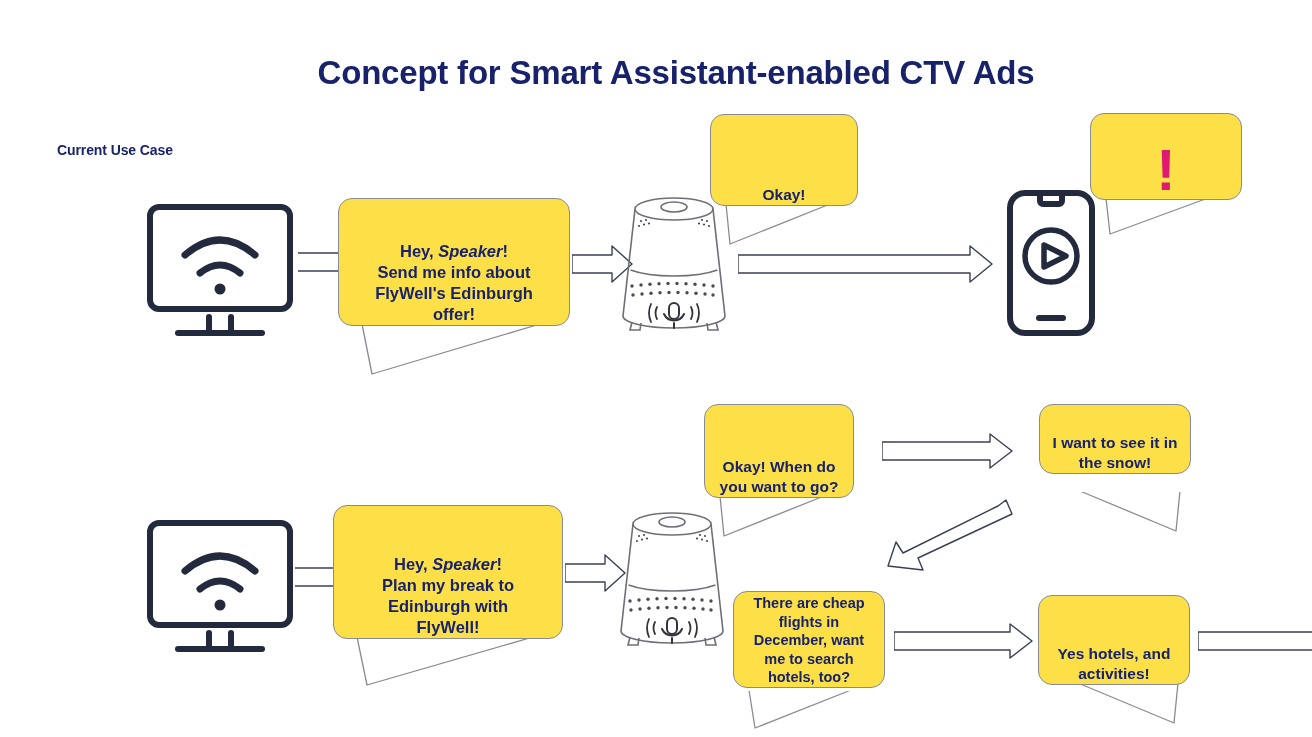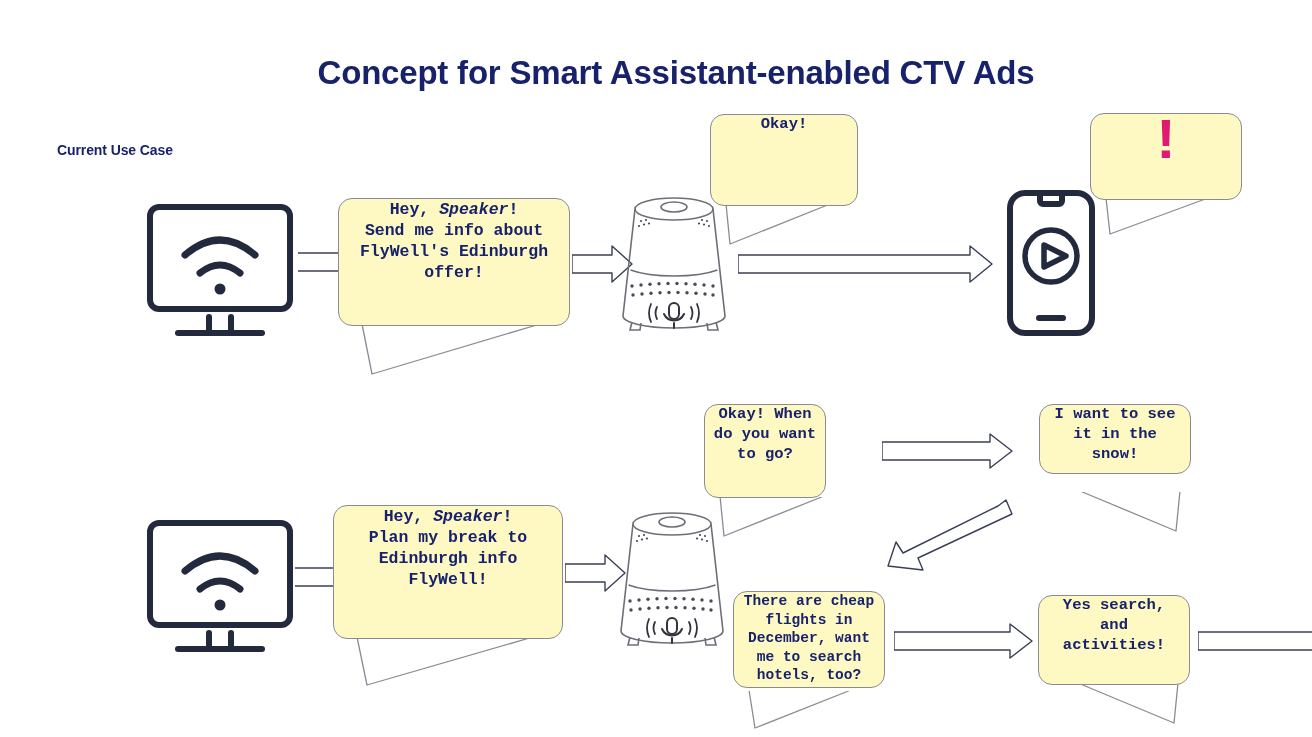--- a/index.html
+++ b/index.html
@@ -46,32 +46,31 @@
   #sec-current { left: 37px; top: 142px; }
   #sec-conversational { left: 37px; top: 426px; }
 
   
   .abs { position: absolute; }
 
   
   .bubble {
     position: absolute;
     box-sizing: border-box;
-    background: #fef9c3;
+    background: #fde047;
     border: 1.3px solid #8a8a96;
     border-radius: 14px;
     display: flex;
-    align-items: flex-start;
+    align-items: flex-end;
     justify-content: center;
     text-align: center;
     color: #17226b;
     font-weight: bold;
     line-height: 1.28;
     z-index: 4;
-    font-family: Liberation Mono, monospace;
   }
   .bubble .txt { padding: 0 8px; }
   .bubble i { font-style: italic; }
 
   .tail { position: absolute; z-index: 3; overflow: visible; }
 
   
   .arrow { position: absolute; z-index: 2; }
 
   
@@ -254,21 +253,21 @@
       <line x1="0" y1="5" x2="45" y2="5"></line>
           <line x1="0" y1="23" x2="45" y2="23"></line>
     </g>
       </svg>
   </div>
 
   <div class="bubble" id="b2-request" style="left:313px; top:505px; width:230px; height:134px; font-size:16.5px;">
     <div class="txt">
       <span>Hey, </span><i>Speaker</i><span>!</span><br>
       <span>Plan my break to</span><br>
-      <span>Edinburgh info</span><br>
+      <span>Edinburgh with</span><br>
       <span>FlyWell!</span>
     </div>
   </div>
   <div class="tail" style="left:325px; top:631px;">
     <svg width="210" height="58">
       <polygon points="12,6 188,6 22,54" fill="#ffffff" stroke="#8a8a96" stroke-width="1.3" stroke-linejoin="round"></polygon>
       <line x1="6" y1="4" x2="194" y2="4" stroke="#ffffff" stroke-width="6"></line>
     </svg>
   </div>
 
@@ -331,21 +330,21 @@
         <path d="M54 124 a11 11 0 0 0 20 0"></path>
         <path d="M64 133 v5"></path>
         <path d="M47 117 q-3 6 0 12" stroke-width="1.8"></path>
         <path d="M41 114 q-4 9 0 18" stroke-width="1.8"></path>
         <path d="M81 117 q3 6 0 12" stroke-width="1.8"></path>
         <path d="M87 114 q4 9 0 18" stroke-width="1.8"></path>
       </g>
     </svg>
   </div>
 
-  <div class="bubble" id="b2-when" style="left:684px; top:404px; width:122px; height:94px; font-size:15.5px;">
+  <div class="bubble" id="b2-when" style="left:684px; top:404px; width:150px; height:94px; font-size:15.5px;">
     <div class="txt">Okay! When do you want to go?</div>
   </div>
   <div class="tail" style="left:690px; top:490px;">
     <svg width="130" height="50">
       <polygon points="10,6 114,6 14,46" fill="#ffffff" stroke="#8a8a96" stroke-width="1.3" stroke-linejoin="round"></polygon>
       <line x1="4" y1="4" x2="120" y2="4" stroke="#ffffff" stroke-width="6"></line>
     </svg>
   </div>
 
   <div class="arrow" style="left:862px; top:431px;">
@@ -380,21 +379,21 @@
     </svg>
   </div>
 
   <div class="arrow" style="left:874px; top:622px;">
     <svg width="140" height="38" viewBox="0 0 140 38">
       <polygon points="0,10 116,10 116,2 138,19 116,36 116,28 0,28" fill="#ffffff" stroke="#3a3f55" stroke-width="1.4" stroke-linejoin="round"></polygon>
     </svg>
   </div>
 
   <div class="bubble" id="b2-yes" style="left:1018px; top:595px; width:152px; height:90px; font-size:15.5px;">
-    <div class="txt">Yes search, and activities!</div>
+    <div class="txt">Yes hotels, and activities!</div>
   </div>
   <div class="tail" style="left:1048px; top:677px;">
     <svg width="130" height="48">
       <polygon points="10,6 110,6 106,46" fill="#ffffff" stroke="#8a8a96" stroke-width="1.3" stroke-linejoin="round"></polygon>
       <line x1="4" y1="4" x2="118" y2="4" stroke="#ffffff" stroke-width="6"></line>
     </svg>
   </div>
 
   <div class="arrow" style="left:1178px; top:622px;">
     <svg width="140" height="38" viewBox="0 0 140 38">

